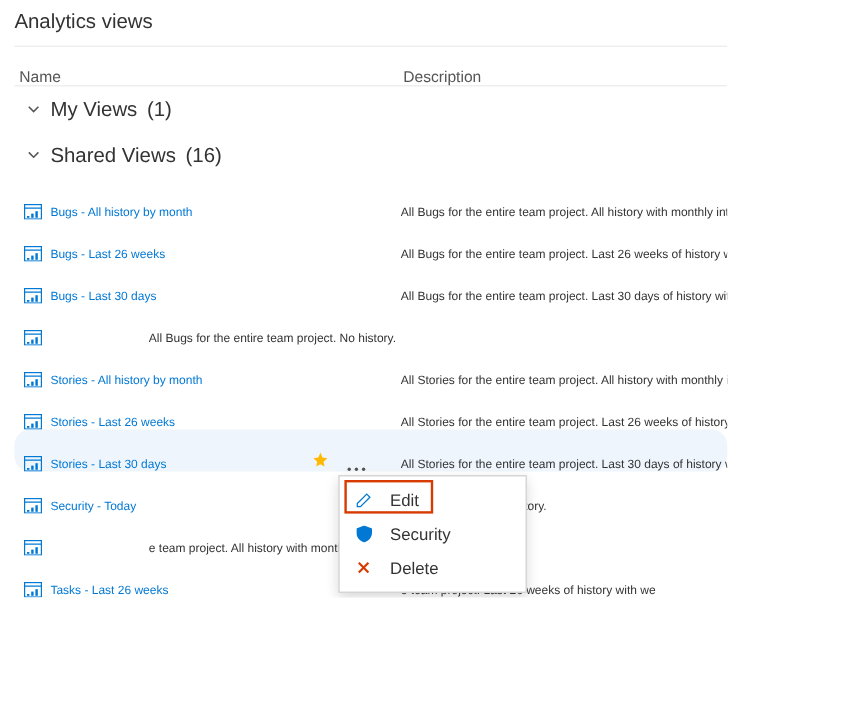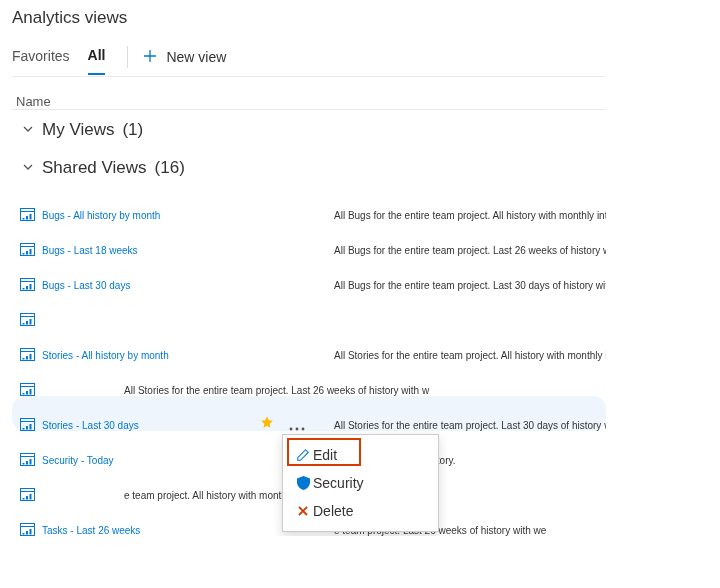--- a/index.html
+++ b/index.html
@@ -111,56 +111,44 @@
     background: #fff;
     border: 1px solid #ccc;
     box-shadow: 0 4px 10px rgba(0,0,0,0.15);
     width: 155px;
     padding: 6px 0;
     z-index: 10;
   }
   .menu-item {
     display: flex;
     align-items: center;
-    gap: 2px;
+    gap: 14px;
     padding: 6px 12px;
     font-size: 14px;
     cursor: pointer;
     color: #333;
   }
   .menu-item .mi-icon { width: 16px; display:flex; justify-content:center; }
   .hl {
     position: absolute;
     border: 2px solid #d83b01;
     pointer-events: none;
     z-index: 11;
   }
 </style>
 </head>
 <body>
 
 <div class="page">
   <div class="page-title">Analytics views</div>
 
-  <div class="toolbar">
-    <div class="tab">Favorites</div>
-    <div class="tab active">All</div>
-    <div class="vsep"></div>
-    <div class="new-view">
-      <span class="plus-svg">
-        <svg width="16" height="16" viewBox="0 0 16 16">
-            <path d="M8 2v12M2 8h12" stroke="#0078d4" stroke-width="1.3" fill="none"></path>
-          </svg>
-      </span>
-      <span>New view</span>
-    </div>
-  </div>
 
   <div class="hdr-row">
     <div class="col-name">Name</div>
+    <div class="col-desc">Description</div>
   </div>
 
   <div class="group">
     <span class="chev">
       <svg width="12" height="12" viewBox="0 0 12 12">
           <path d="M2 4l4 4 4-4" stroke="#555" stroke-width="1.3" fill="none"></path>
         </svg>
     </span>
     <span>My Views</span>
     <span>(1)</span>
@@ -195,21 +183,21 @@
       <div class="row">
         <div class="icon-cell">
           <svg width="15" height="13" viewBox="0 0 15 13">
             <rect x="0.5" y="0.5" width="14" height="12" fill="none" stroke="#0078d4" stroke-width="1"></rect>
             <line x1="0.5" y1="3.5" x2="14.5" y2="3.5" stroke="#0078d4" stroke-width="1"></line>
             <rect x="2.5" y="10" width="2" height="1.5" fill="#0078d4"></rect>
             <rect x="6" y="8" width="2" height="3.5" fill="#0078d4"></rect>
             <rect x="9.5" y="6" width="2" height="5.5" fill="#0078d4"></rect>
           </svg>
         </div>
-        <div class="name-cell">Bugs - Last 18 weeks</div>
+        <div class="name-cell">Bugs - Last 26 weeks</div>
         <div class="star-cell"></div>
         <div class="more-cell"></div>
         <div class="desc-cell">All Bugs for the entire team project. Last 26 weeks of history with wee</div>
       </div>
       <div class="row">
         <div class="icon-cell">
           <svg width="15" height="13" viewBox="0 0 15 13">
             <rect x="0.5" y="0.5" width="14" height="12" fill="none" stroke="#0078d4" stroke-width="1"></rect>
             <line x1="0.5" y1="3.5" x2="14.5" y2="3.5" stroke="#0078d4" stroke-width="1"></line>
             <rect x="2.5" y="10" width="2" height="1.5" fill="#0078d4"></rect>
@@ -227,20 +215,21 @@
           <svg width="15" height="13" viewBox="0 0 15 13">
             <rect x="0.5" y="0.5" width="14" height="12" fill="none" stroke="#0078d4" stroke-width="1"></rect>
             <line x1="0.5" y1="3.5" x2="14.5" y2="3.5" stroke="#0078d4" stroke-width="1"></line>
             <rect x="2.5" y="10" width="2" height="1.5" fill="#0078d4"></rect>
             <rect x="6" y="8" width="2" height="3.5" fill="#0078d4"></rect>
             <rect x="9.5" y="6" width="2" height="5.5" fill="#0078d4"></rect>
           </svg>
         </div>
         <div class="star-cell"></div>
         <div class="more-cell"></div>
+        <div class="desc-cell">All Bugs for the entire team project. No history.</div>
       </div>
       <div class="row">
         <div class="icon-cell">
           <svg width="15" height="13" viewBox="0 0 15 13">
             <rect x="0.5" y="0.5" width="14" height="12" fill="none" stroke="#0078d4" stroke-width="1"></rect>
             <line x1="0.5" y1="3.5" x2="14.5" y2="3.5" stroke="#0078d4" stroke-width="1"></line>
             <rect x="2.5" y="10" width="2" height="1.5" fill="#0078d4"></rect>
             <rect x="6" y="8" width="2" height="3.5" fill="#0078d4"></rect>
             <rect x="9.5" y="6" width="2" height="5.5" fill="#0078d4"></rect>
           </svg>
@@ -253,20 +242,21 @@
       <div class="row">
         <div class="icon-cell">
           <svg width="15" height="13" viewBox="0 0 15 13">
             <rect x="0.5" y="0.5" width="14" height="12" fill="none" stroke="#0078d4" stroke-width="1"></rect>
             <line x1="0.5" y1="3.5" x2="14.5" y2="3.5" stroke="#0078d4" stroke-width="1"></line>
             <rect x="2.5" y="10" width="2" height="1.5" fill="#0078d4"></rect>
             <rect x="6" y="8" width="2" height="3.5" fill="#0078d4"></rect>
             <rect x="9.5" y="6" width="2" height="5.5" fill="#0078d4"></rect>
           </svg>
         </div>
+        <div class="name-cell">Stories - Last 26 weeks</div>
         <div class="star-cell"></div>
         <div class="more-cell"></div>
         <div class="desc-cell">All Stories for the entire team project. Last 26 weeks of history with w</div>
       </div>
       <div class="row hovered">
         <div class="icon-cell">
           <svg width="15" height="13" viewBox="0 0 15 13">
             <rect x="0.5" y="0.5" width="14" height="12" fill="none" stroke="#0078d4" stroke-width="1"></rect>
             <line x1="0.5" y1="3.5" x2="14.5" y2="3.5" stroke="#0078d4" stroke-width="1"></line>
             <rect x="2.5" y="10" width="2" height="1.5" fill="#0078d4"></rect>

